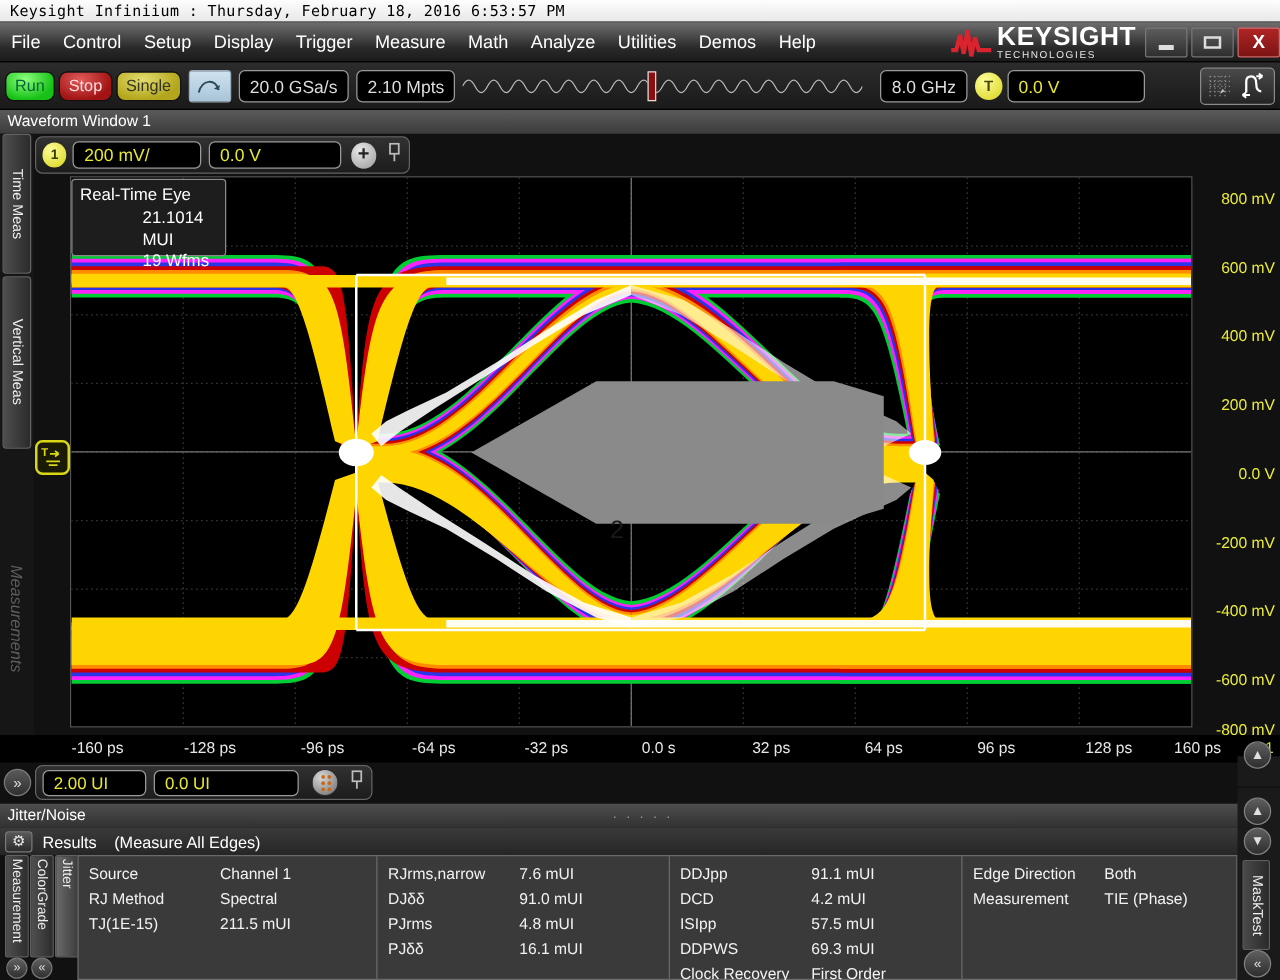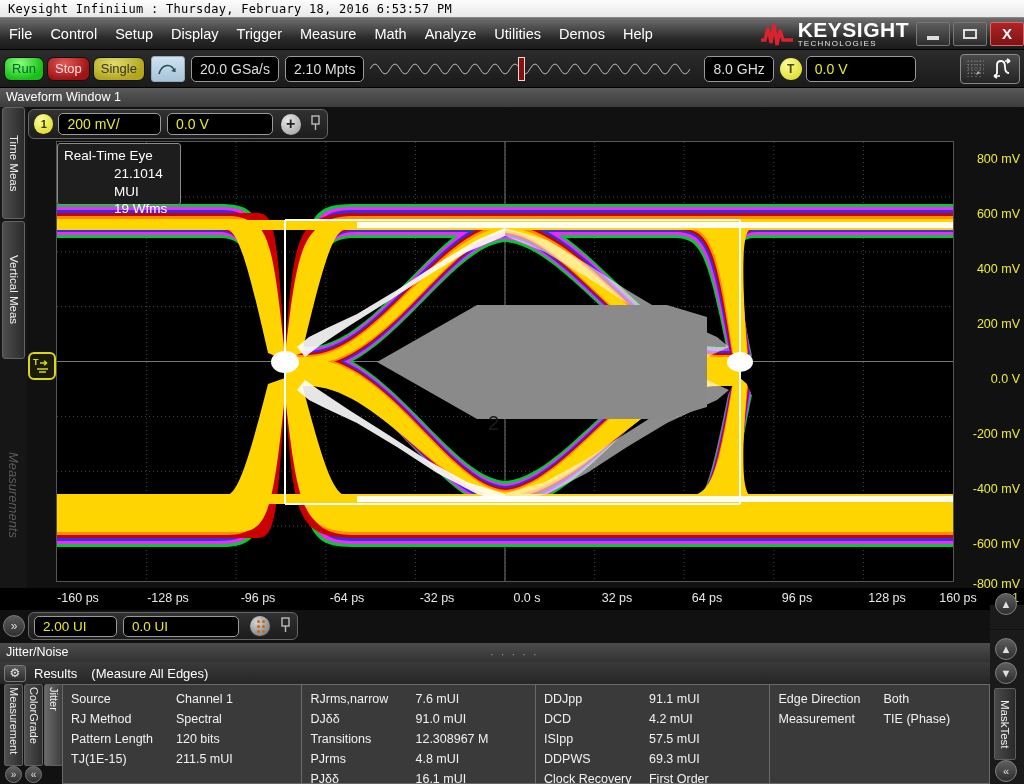--- a/index.html
+++ b/index.html
@@ -574,40 +574,32 @@
     <div class="rescol" style="width:240px;">
       <div class="resrow">
           <span class="k">Source</span>
           <span class="v">Channel 1</span>
         </div>
       <div class="resrow">
           <span class="k">RJ Method</span>
           <span class="v">Spectral</span>
         </div>
       <div class="resrow">
-          <span class="k">Pattern Length</span>
-          <span class="v">120 bits</span>
-        </div>
-      <div class="resrow">
           <span class="k">TJ(1E-15)</span>
           <span class="v">211.5 mUI</span>
         </div>
     </div>
     <div class="rescol" style="width:234px;">
       <div class="resrow">
           <span class="k">RJrms,narrow</span>
           <span class="v">7.6 mUI</span>
         </div>
       <div class="resrow">
           <span class="k">DJδδ</span>
           <span class="v">91.0 mUI</span>
-        </div>
-      <div class="resrow">
-          <span class="k">Transitions</span>
-          <span class="v">12.308967 M</span>
         </div>
       <div class="resrow">
           <span class="k">PJrms</span>
           <span class="v">4.8 mUI</span>
         </div>
       <div class="resrow">
           <span class="k">PJδδ</span>
           <span class="v">16.1 mUI</span>
         </div>
     </div>

